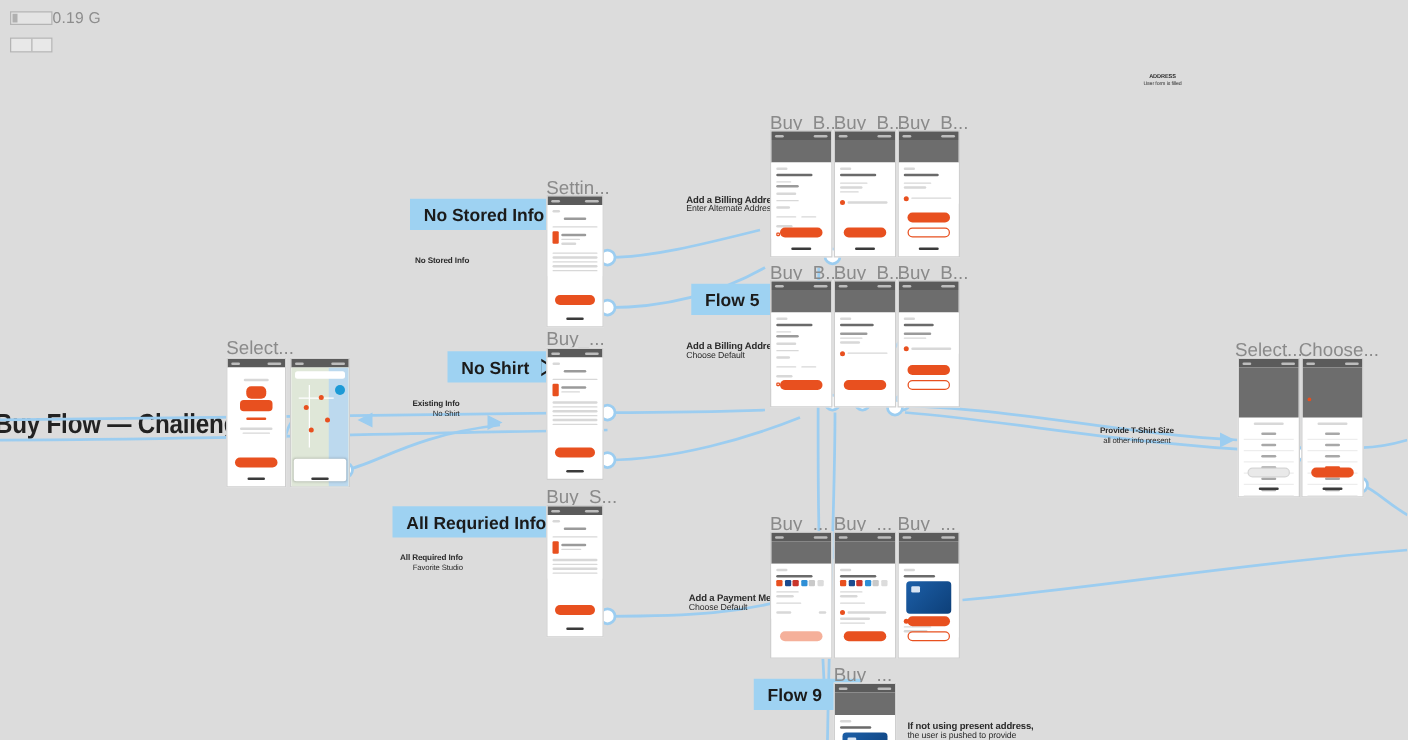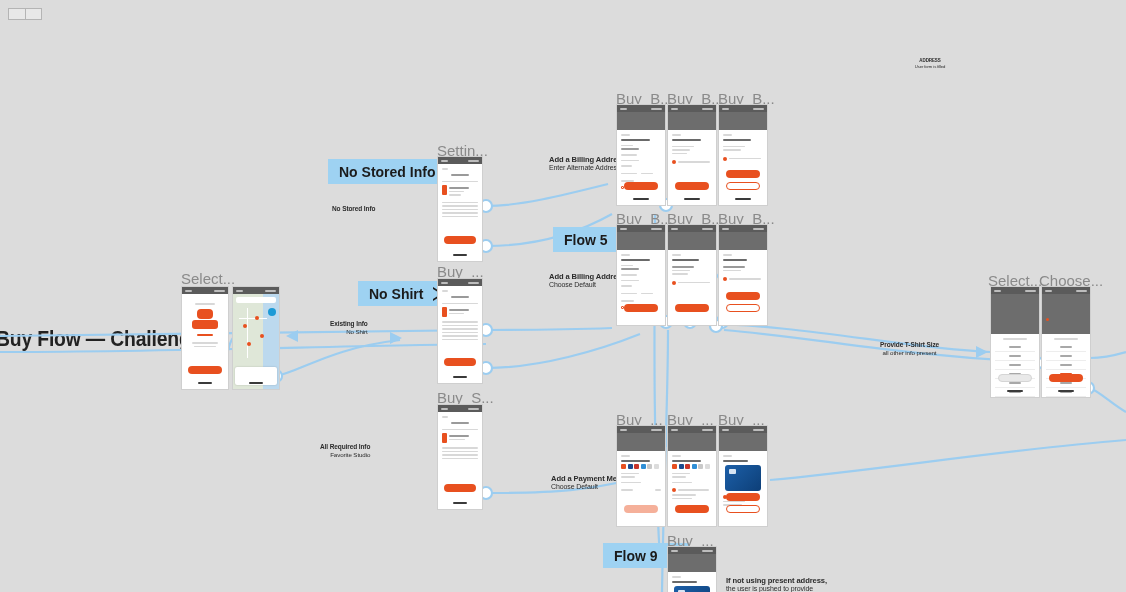--- a/index.html
+++ b/index.html
@@ -113,20 +113,28 @@
   .arrow { fill:#9ccdf0; }
 </style>
 </head>
 <body>
 
 <div id="canvas">
 
   <div class="hud">
     <div class="hud-row">
       <div class="hud-ico">
+        <div class="membar">
+            <i></i>
+          </div>
+      </div>
+      <div class="hud-val">0.19 G</div>
+    </div>
+    <div class="hud-row">
+      <div class="hud-ico">
         <div class="splitbar">
             <span></span>
             <span></span>
           </div>
       </div>
     </div>
   </div>
 
   <div class="board-title">Buy Flow — Challenges</div>
 
@@ -184,20 +192,24 @@
     <circle class="cdot" cx="1037" cy="363" r="6"></circle>
     <circle class="cdot" cx="1088" cy="388" r="6"></circle>
   </svg>
 
   <div class="flow-badge" style="left:328px; top:159px;">
     <span>No Stored Info</span>
     <span class="tri-outline"></span>
   </div>
   <div class="flow-badge" style="left:358px; top:281px;">
     <span>No Shirt</span>
+    <span class="tri-outline"></span>
+  </div>
+  <div class="flow-badge" style="left:314px; top:405px;">
+    <span>All Requried Info</span>
     <span class="tri-outline"></span>
   </div>
   <div class="flow-badge" style="left:553px; top:227px;">
     <span>Flow 5</span>
     <span class="tri-outline"></span>
   </div>
   <div class="flow-badge" style="left:603px; top:543px;">
     <span>Flow 9</span>
     <span class="tri-outline"></span>
   </div>

